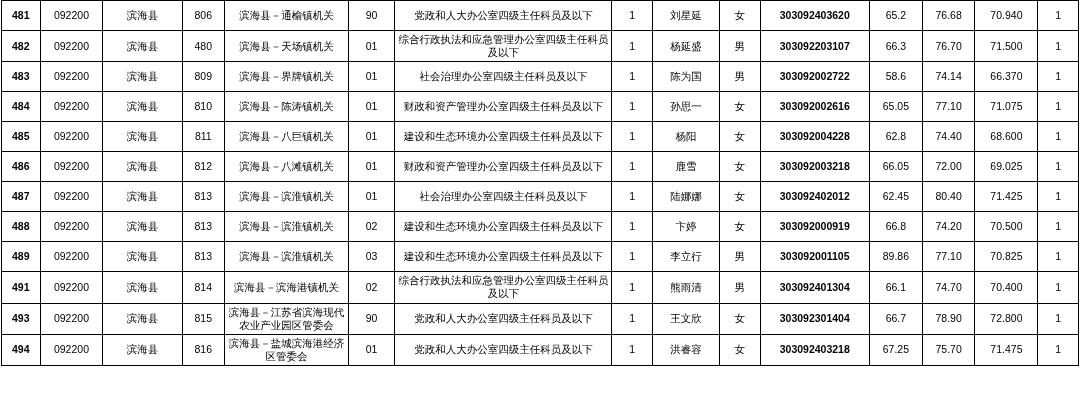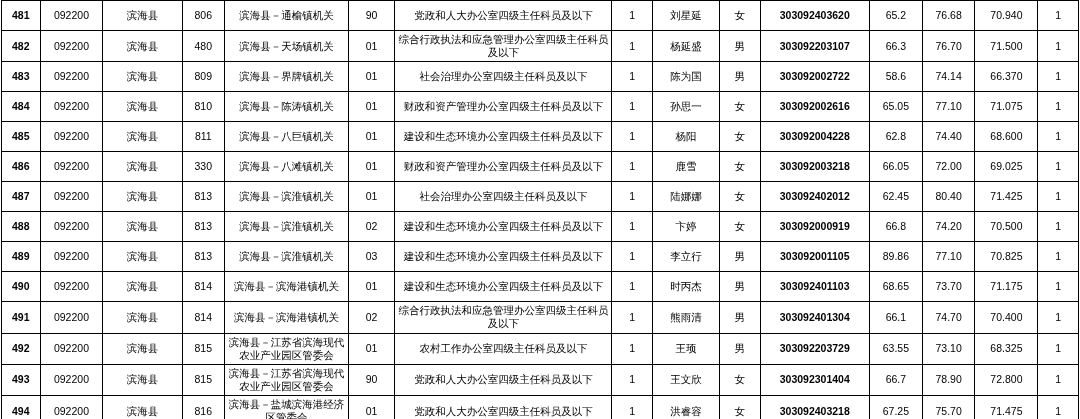--- a/index.html
+++ b/index.html
@@ -156,21 +156,21 @@
           <td class="c-id">303092004228</td>
           <td class="c-s1">62.8</td>
           <td class="c-s2">74.40</td>
           <td class="c-s3">68.600</td>
           <td class="c-rank">1</td>
         </tr>
         <tr>
           <td class="c-idx">486</td>
           <td class="c-code">092200</td>
           <td class="c-county">滨海县</td>
-          <td class="c-post">330</td>
+          <td class="c-post">812</td>
           <td class="c-unit">滨海县－八滩镇机关</td>
           <td class="c-pcode">01</td>
           <td class="c-job">财政和资产管理办公室四级主任科员及以下</td>
           <td class="c-num">1</td>
           <td class="c-name">鹿雪</td>
           <td class="c-sex">女</td>
           <td class="c-id">303092003218</td>
           <td class="c-s1">66.05</td>
           <td class="c-s2">72.00</td>
           <td class="c-s3">69.025</td>
@@ -221,68 +221,34 @@
           <td class="c-num">1</td>
           <td class="c-name">李立行</td>
           <td class="c-sex">男</td>
           <td class="c-id">303092001105</td>
           <td class="c-s1">89.86</td>
           <td class="c-s2">77.10</td>
           <td class="c-s3">70.825</td>
           <td class="c-rank">1</td>
         </tr>
         <tr>
-          <td class="c-idx">490</td>
-          <td class="c-code">092200</td>
-          <td class="c-county">滨海县</td>
-          <td class="c-post">814</td>
-          <td class="c-unit">滨海县－滨海港镇机关</td>
-          <td class="c-pcode">01</td>
-          <td class="c-job">建设和生态环境办公室四级主任科员及以下</td>
-          <td class="c-num">1</td>
-          <td class="c-name">时丙杰</td>
-          <td class="c-sex">男</td>
-          <td class="c-id">303092401103</td>
-          <td class="c-s1">68.65</td>
-          <td class="c-s2">73.70</td>
-          <td class="c-s3">71.175</td>
-          <td class="c-rank">1</td>
-        </tr>
-        <tr>
           <td class="c-idx">491</td>
           <td class="c-code">092200</td>
           <td class="c-county">滨海县</td>
           <td class="c-post">814</td>
           <td class="c-unit">滨海县－滨海港镇机关</td>
           <td class="c-pcode">02</td>
           <td class="c-job">综合行政执法和应急管理办公室四级主任科员及以下</td>
           <td class="c-num">1</td>
           <td class="c-name">熊雨清</td>
           <td class="c-sex">男</td>
           <td class="c-id">303092401304</td>
           <td class="c-s1">66.1</td>
           <td class="c-s2">74.70</td>
           <td class="c-s3">70.400</td>
-          <td class="c-rank">1</td>
-        </tr>
-        <tr>
-          <td class="c-idx">492</td>
-          <td class="c-code">092200</td>
-          <td class="c-county">滨海县</td>
-          <td class="c-post">815</td>
-          <td class="c-unit">滨海县－江苏省滨海现代农业产业园区管委会</td>
-          <td class="c-pcode">01</td>
-          <td class="c-job">农村工作办公室四级主任科员及以下</td>
-          <td class="c-num">1</td>
-          <td class="c-name">王顼</td>
-          <td class="c-sex">男</td>
-          <td class="c-id">303092203729</td>
-          <td class="c-s1">63.55</td>
-          <td class="c-s2">73.10</td>
-          <td class="c-s3">68.325</td>
           <td class="c-rank">1</td>
         </tr>
         <tr>
           <td class="c-idx">493</td>
           <td class="c-code">092200</td>
           <td class="c-county">滨海县</td>
           <td class="c-post">815</td>
           <td class="c-unit">滨海县－江苏省滨海现代农业产业园区管委会</td>
           <td class="c-pcode">90</td>
           <td class="c-job">党政和人大办公室四级主任科员及以下</td>

